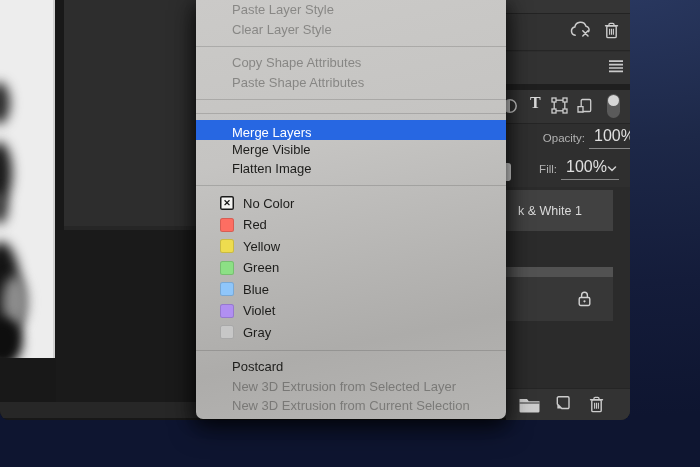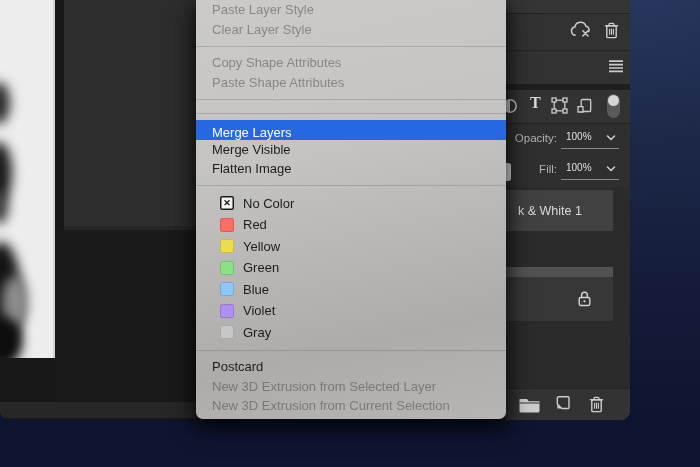--- a/index.html
+++ b/index.html
@@ -38,25 +38,25 @@
   .fi{position:absolute;top:8px;}
   .fi-adj{left:-4px;top:8px;}
   .fi-type{left:24px;top:5px;font-family:"Liberation Serif",serif;font-size:16px;font-weight:bold;color:#d8d8d8;line-height:1;}
   .fi-frame{left:45px;top:7px;}
   .fi-page{left:70px;top:8px;}
   .toggle{position:absolute;left:101px;top:4px;width:13px;height:24px;border-radius:7px;background:#5a5a5a;}
   .toggle::after{content:"";position:absolute;left:1px;top:1px;width:11px;height:11px;border-radius:50%;background:#d6d6d6;}
 
   .p-props{position:absolute;left:0;top:124px;width:100%;height:63px;background:#2f2f2f;}
   .prop-row{position:absolute;left:0;width:124px;height:20px;display:flex;align-items:center;}
-  .prop-row.op{top:4px;} .prop-row.fl{top:35px;}
+  .prop-row.op{top:4px;margin-left:28px;} .prop-row.fl{top:35px;}
   .prop-label{width:51px;text-align:right;font-size:11.5px;color:#b2b2b2;}
   .prop-value{margin-left:4px;width:58px;border-bottom:1px solid #888;display:flex;align-items:center;
     justify-content:space-between;padding:0 3px 3px 5px;box-sizing:border-box;}
-  .prop-value .val{font-size:10px;color:#e0e0e0;}
+  .prop-value .val{font-size:16px;color:#e0e0e0;}
 
   .p-rows{position:absolute;left:0;top:187px;width:100%;height:201px;background:#2b2b2b;}
   .layer-row{position:absolute;left:0;width:107px;display:flex;align-items:center;}
   .row-a{top:3px;height:41px;background:#414141;}
   .row-b{top:46px;height:42px;background:#525252;margin-top:34px;}
   .row-c{top:90px;height:44px;background:#373737;}
   .layer-label{font-size:12.5px;color:#dadada;padding-left:12px;white-space:nowrap;overflow:hidden;}
   .lock-wrap{position:absolute;left:71px;top:13px;}
 
   .p-bottombar{position:absolute;left:0;top:388px;width:100%;height:32px;background:#333;border-top:1px solid #252525;}
@@ -67,21 +67,21 @@
 
   .edge-fragment{position:absolute;left:503px;top:163px;width:8px;height:18px;background:#dfdfdf;
     border-radius:3px;z-index:4;}
 
   
   .context-menu{position:absolute;left:196px;top:0;width:310px;z-index:5;
     background:linear-gradient(168deg,#cbcac8 0%,#c5c4c2 35%,#adacaa 78%,#b6b5b3 100%);
     border-radius:0 0 7px 7px;padding-bottom:3px;box-sizing:border-box;
     box-shadow:0 10px 26px rgba(0,0,0,.55), 5px 4px 16px rgba(0,0,0,.3), -5px 4px 16px rgba(0,0,0,.3);
     font-size:13px;color:#1d1d1b;}
-  .menu-item{height:19.5px;display:flex;align-items:center;padding-left:16px;box-sizing:border-box;}
+  .menu-item{height:19.5px;display:flex;align-items:center;padding-left:36px;box-sizing:border-box;}
   .menu-item.color-item{height:21.5px;padding-left:24px;}
   .menu-item.disabled .menu-label{color:rgba(45,45,42,.42);}
   .menu-item.highlighted{color:#fff;}
   .menu-sep{height:14px;position:relative;}
   .menu-sep::after{content:"";position:absolute;left:0;right:0;top:6.5px;height:1px;background:rgba(40,40,38,.18);}
   .swatch{width:14px;height:14px;border-radius:2.5px;margin-right:9px;flex:0 0 auto;
     box-shadow:inset 0 0 0 1px rgba(0,0,0,.15);}
   .swatch.none{background:#f4f4f2;box-shadow:inset 0 0 0 1.5px #1b1b1b;border-radius:2px;
     display:flex;align-items:center;justify-content:center;font-size:9px;font-weight:bold;color:#111;}
   .menu-label{white-space:nowrap;}

